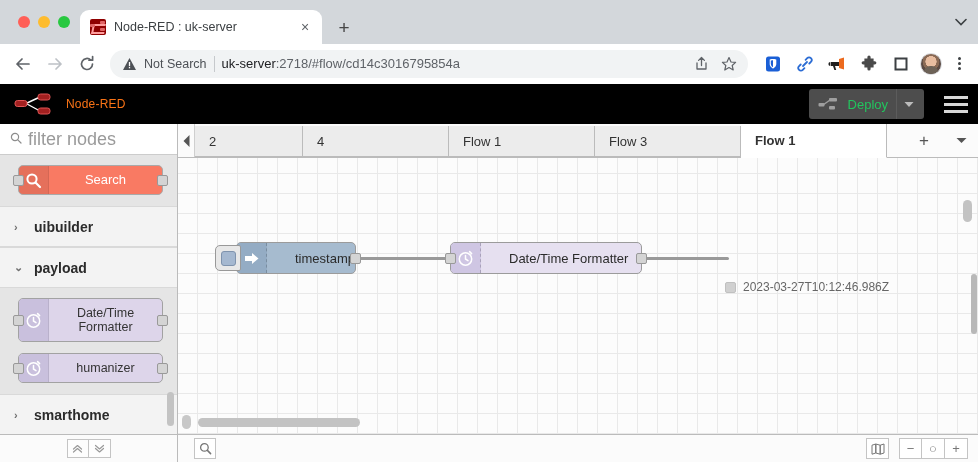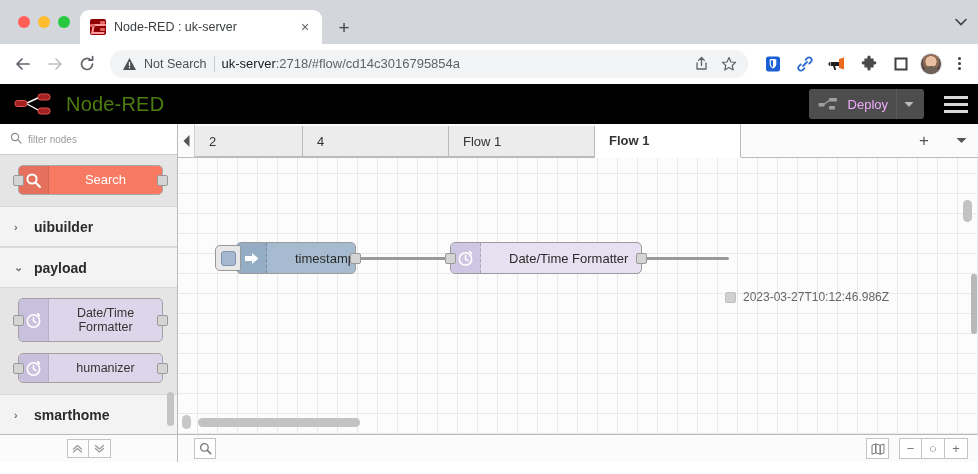--- a/index.html
+++ b/index.html
@@ -162,27 +162,27 @@
   .nr-header {
     height: 40px;
     background: #000000;
     display: flex;
     align-items: center;
     padding: 0 0 0 14px;
     position: relative;
   }
   .nr-logo { display: flex; align-items: center; gap: 10px; }
   .nr-logo-mark { width: 42px; height: 24px; position: relative; }
-  .nr-brand { color: #4d7c0f; font-size: 20px; letter-spacing: 0.2px; }
+  .nr-brand { color: #f97316; font-size: 12px; letter-spacing: 0.2px; }
   .nr-header-right { margin-left: auto; display: flex; align-items: center; height: 40px; }
   .deploy {
     display: flex; align-items: center;
     height: 30px;
     background: #4d4d4d;
-    color: #f0abfc;
+    color: #22c55e;
     border-radius: 3px;
     padding: 0 4px 0 9px;
     margin-right: 10px;
     gap: 8px;
   }
   .deploy-icon { width: 22px; height: 16px; position: relative; opacity: .75; }
   .deploy-label { font-size: 13px; }
   .deploy-caret {
     width: 24px; height: 30px;
     display: flex; align-items: center; justify-content: center;
@@ -205,21 +205,21 @@
     background: #fff;
     position: relative;
   }
   .palette-search {
     height: 31px;
     border-bottom: 1px solid #cccccc;
     display: flex; align-items: center; gap: 6px;
     padding: 0 10px;
     flex: 0 0 31px;
   }
-  .palette-search .ph { font-size: 10px; color: #9a9a9a; }
+  .palette-search .ph { font-size: 18px; color: #9a9a9a; }
   .palette-scroll { flex: 1; overflow: hidden; position: relative; }
 
   .palette-node-wrap { padding: 10px 14px 11px 18px; background: #e5e5e5; }
   .pnode {
     position: relative;
     height: 30px;
     border-radius: 5px;
     border: 1px solid #999999;
     display: flex; align-items: center;
     overflow: visible;
@@ -703,20 +703,21 @@
 
         <div class="flowtabs">
           <div class="scroll-arrow">
             <svg width="9" height="14" viewBox="0 0 9 14">
                 <path d="M7.5 1 L1.5 7 L7.5 13 Z" fill="#555"></path>
               </svg>
           </div>
           <div class="ftab first">2</div>
           <div class="ftab">4</div>
           <div class="ftab">Flow 1</div>
+          <div class="ftab">Flow 3</div>
           <div class="ftab active">Flow 1</div>
           <div class="ftab-actions">
             <div class="ftab-add">+</div>
             <div class="ftab-menu">
               <svg width="11" height="7" viewBox="0 0 11 7">
                   <path d="M0.5 1 L5.5 6 L10.5 1 Z" fill="#555"></path>
                 </svg>
             </div>
           </div>
         </div>
@@ -746,21 +747,21 @@
                   <circle cx="9.5" cy="10" r="6.2" stroke="#ffffff" stroke-width="1.5" fill="none"></circle>
                   <path d="M9.5 6.4 V10 L12 11.6" stroke="#ffffff" stroke-width="1.5" fill="none" stroke-linecap="round"></path>
                   <path d="M13.6 2.6 L15.6 4.6" stroke="#ffffff" stroke-width="1.5" stroke-linecap="round"></path>
                 </svg>
             </span>
             <span class="nlabel">Date/Time Formatter</span>
             <span class="port-sq out"></span>
           </div>
 
 
-          <div class="node-status" style="left:547px; top:132px;">
+          <div class="node-status" style="left:547px; top:122px;">
             <span class="status-dot"></span>
             <span>2023-03-27T10:12:46.986Z</span>
           </div>
 
           <div class="canvas-hscroll"></div>
           <div class="canvas-left-nub"></div>
           <div class="canvas-vscroll"></div>
         </div>
       </div>
     </div>

